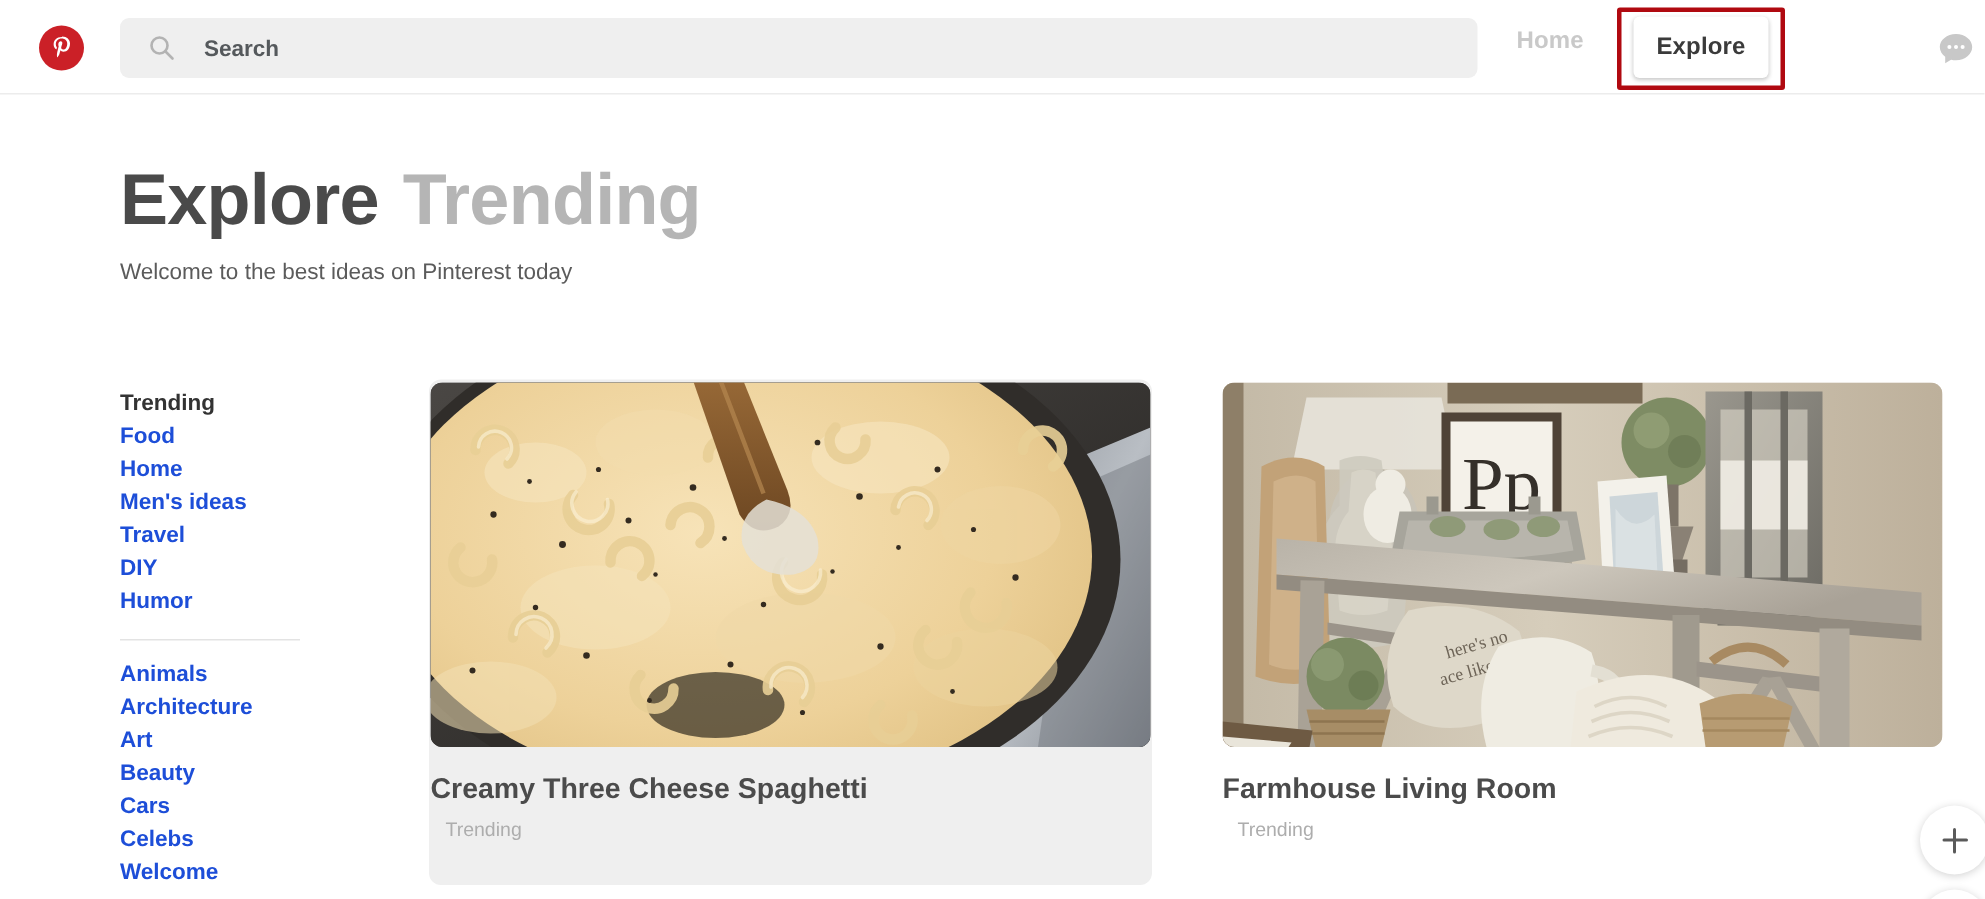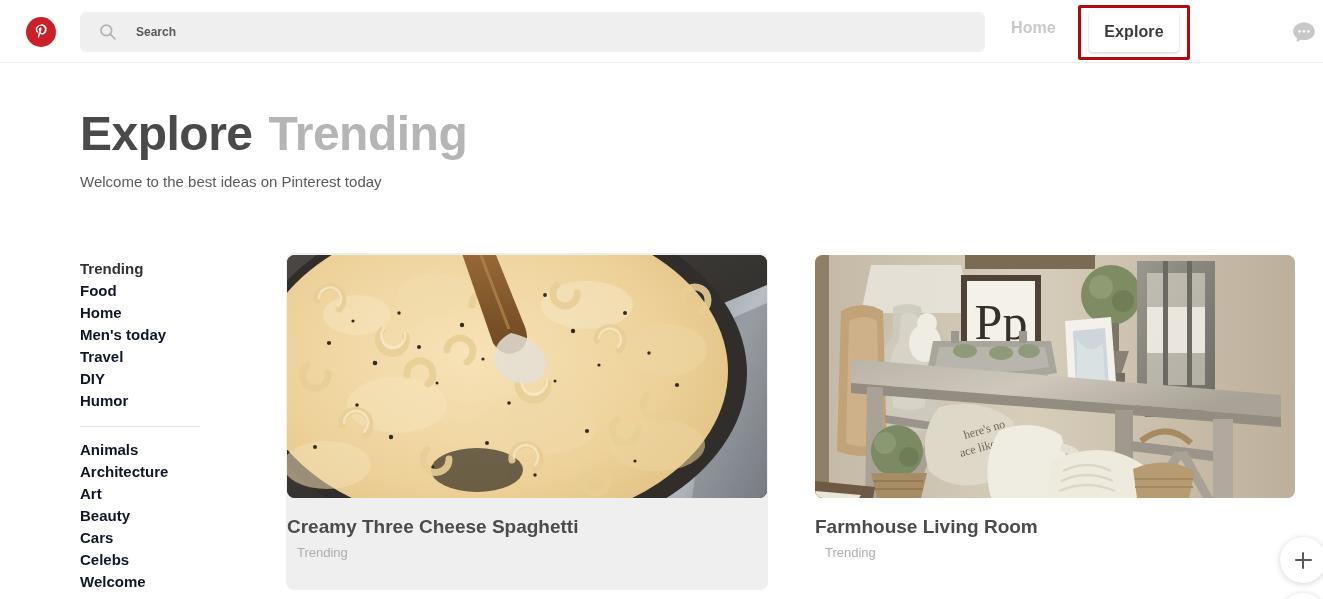--- a/index.html
+++ b/index.html
@@ -36,21 +36,21 @@
   .search-bar {
     position: absolute;
     left: 80px; top: 12px;
     width: 905px; height: 40px;
     background: #efefef;
     border-radius: 6px;
     border: none;
     outline: none;
     padding-left: 56px;
     font-family: "Liberation Sans", sans-serif;
-    font-size: 12px;
+    font-size: 15px;
     font-weight: bold;
     color: #444444;
   }
   .search-bar::placeholder { color: #55595c; font-weight: bold; opacity: 1; }
   .search-icon {
     position: absolute;
     left: 98px; top: 22px;
     width: 20px; height: 20px;
     pointer-events: none;
   }
@@ -126,21 +126,21 @@
 
   
   .sidebar {
     position: absolute;
     left: 80px; top: 258px;
     width: 180px;
   }
   .side-item {
     font-size: 15px;
     font-weight: bold;
-    color: #0f172a;
+    color: #1d4ed8;
     line-height: 22px;
     cursor: pointer;
     white-space: nowrap;
   }
   .side-item.active { color: #333333; }
   .side-divider {
     width: 120px;
     height: 1px;
     background: #e3e3e3;
     margin: 14px 0 12px 0;
@@ -263,21 +263,21 @@
     <span class="title-main">Explore</span>
     <span class="title-sub">Trending</span>
   </div>
 </div>
 <div class="subtitle">Welcome to the best ideas on Pinterest today</div>
 
 <div class="sidebar">
   <div class="side-item active">Trending</div>
   <div class="side-item">Food</div>
   <div class="side-item">Home</div>
-  <div class="side-item">Men's today</div>
+  <div class="side-item">Men's ideas</div>
   <div class="side-item">Travel</div>
   <div class="side-item">DIY</div>
   <div class="side-item">Humor</div>
 
   <div class="side-divider"></div>
 
   <div class="side-item">Animals</div>
   <div class="side-item">Architecture</div>
   <div class="side-item">Art</div>
   <div class="side-item">Beauty</div>

